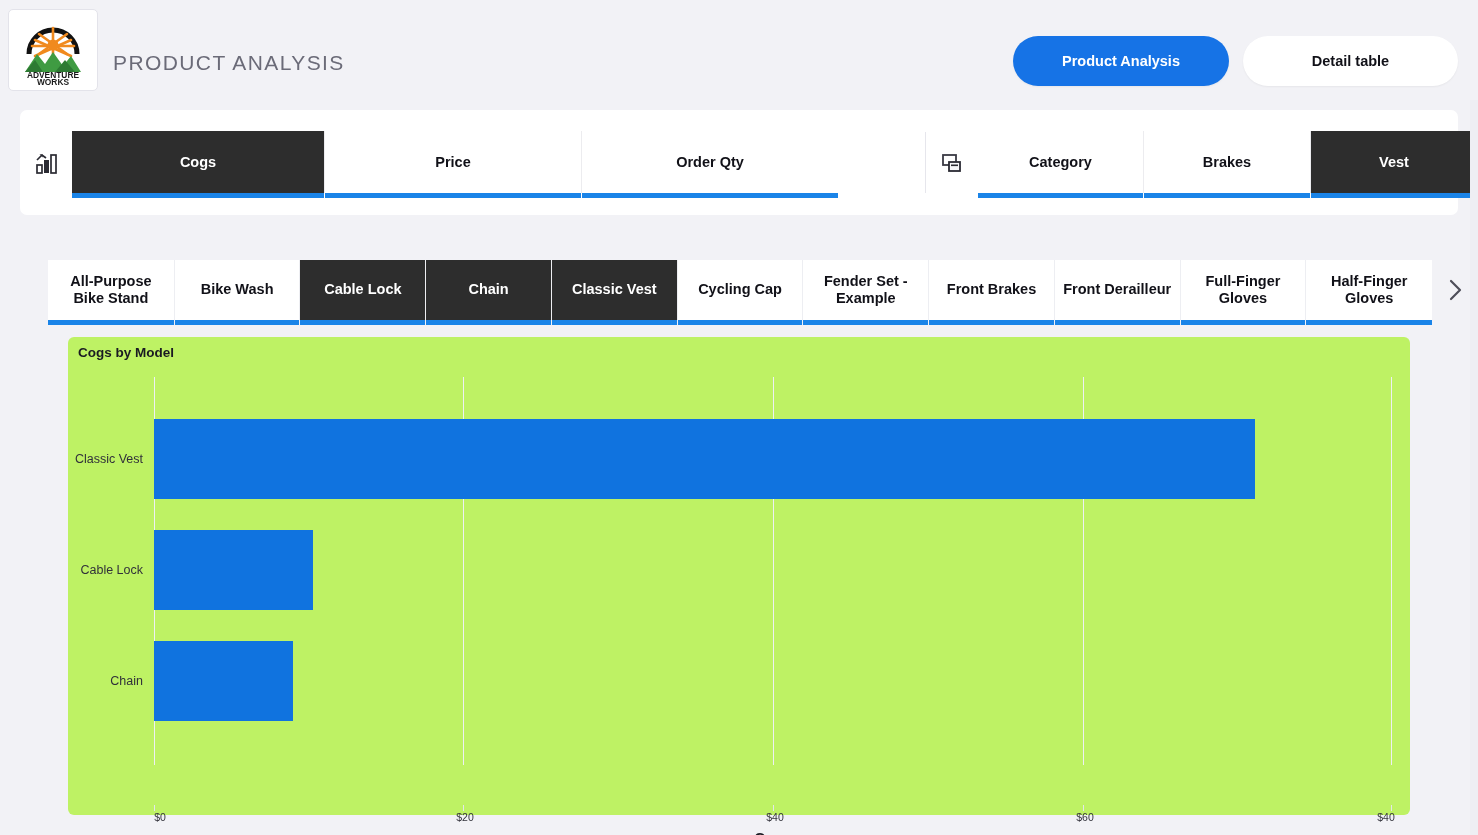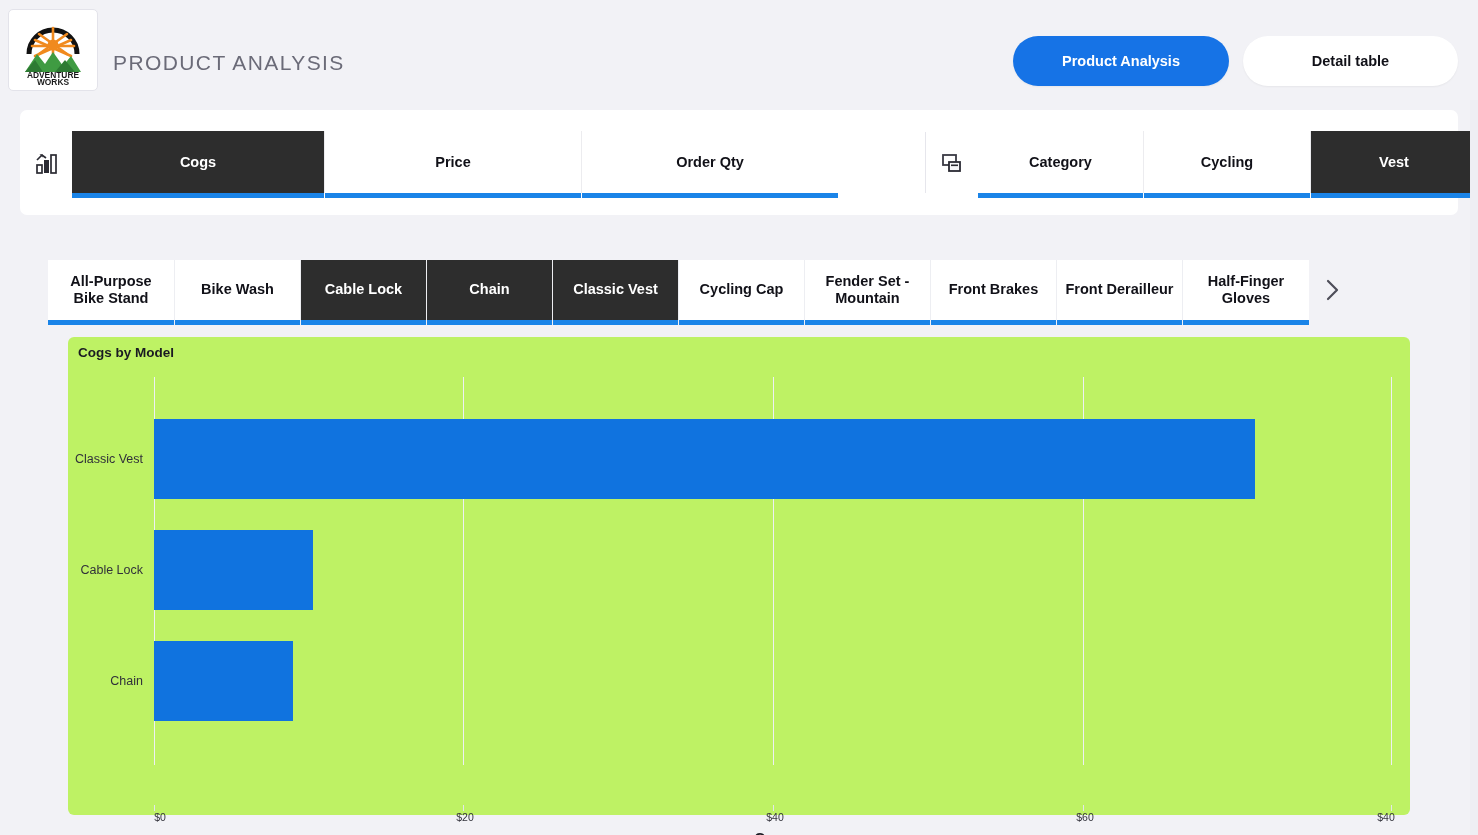--- a/index.html
+++ b/index.html
@@ -216,21 +216,21 @@
           <rect x="9" y="11" width="11" height="9" fill="#f6f6f9" stroke="#2b2b33" stroke-width="1.8"></rect>
           <rect x="11" y="13.5" width="7" height="1.6" fill="#2b2b33"></rect>
         </svg>
       </div>
       <div class="slicer-row">
         <div class="slicer-item" style="width:166px">
           <span>Category</span>
           <span class="ul"></span>
         </div>
         <div class="slicer-item" style="width:167px">
-          <span>Cycling</span>
+          <span>Brakes</span>
           <span class="ul"></span>
         </div>
         <div class="slicer-item sel" style="width:166px">
           <span>Vest</span>
           <span class="ul"></span>
         </div>
       </div>
     </div>
   </div>
 
@@ -253,29 +253,33 @@
     </div>
     <div class="tab sel" style="width:126px">
       <span>Classic Vest</span>
       <span class="ul"></span>
     </div>
     <div class="tab" style="width:126px">
       <span>Cycling Cap</span>
       <span class="ul"></span>
     </div>
     <div class="tab" style="width:126px">
-      <span>Fender Set - Mountain</span>
+      <span>Fender Set - Example</span>
       <span class="ul"></span>
     </div>
     <div class="tab" style="width:126px">
       <span>Front Brakes</span>
       <span class="ul"></span>
     </div>
     <div class="tab" style="width:126px">
       <span>Front Derailleur</span>
+      <span class="ul"></span>
+    </div>
+    <div class="tab" style="width:126px">
+      <span>Full-Finger Gloves</span>
       <span class="ul"></span>
     </div>
     <div class="tab" style="width:126px; border-right:none;">
       <span>Half-Finger Gloves</span>
       <span class="ul"></span>
     </div>
     <div class="tab-scroll-next">
       <svg width="20" height="26" viewBox="0 0 20 26">
         <path d="M6 4 L15 13 L6 22" fill="none" stroke="#4e4e59" stroke-width="2.2" stroke-linecap="round" stroke-linejoin="round"></path>
       </svg>

